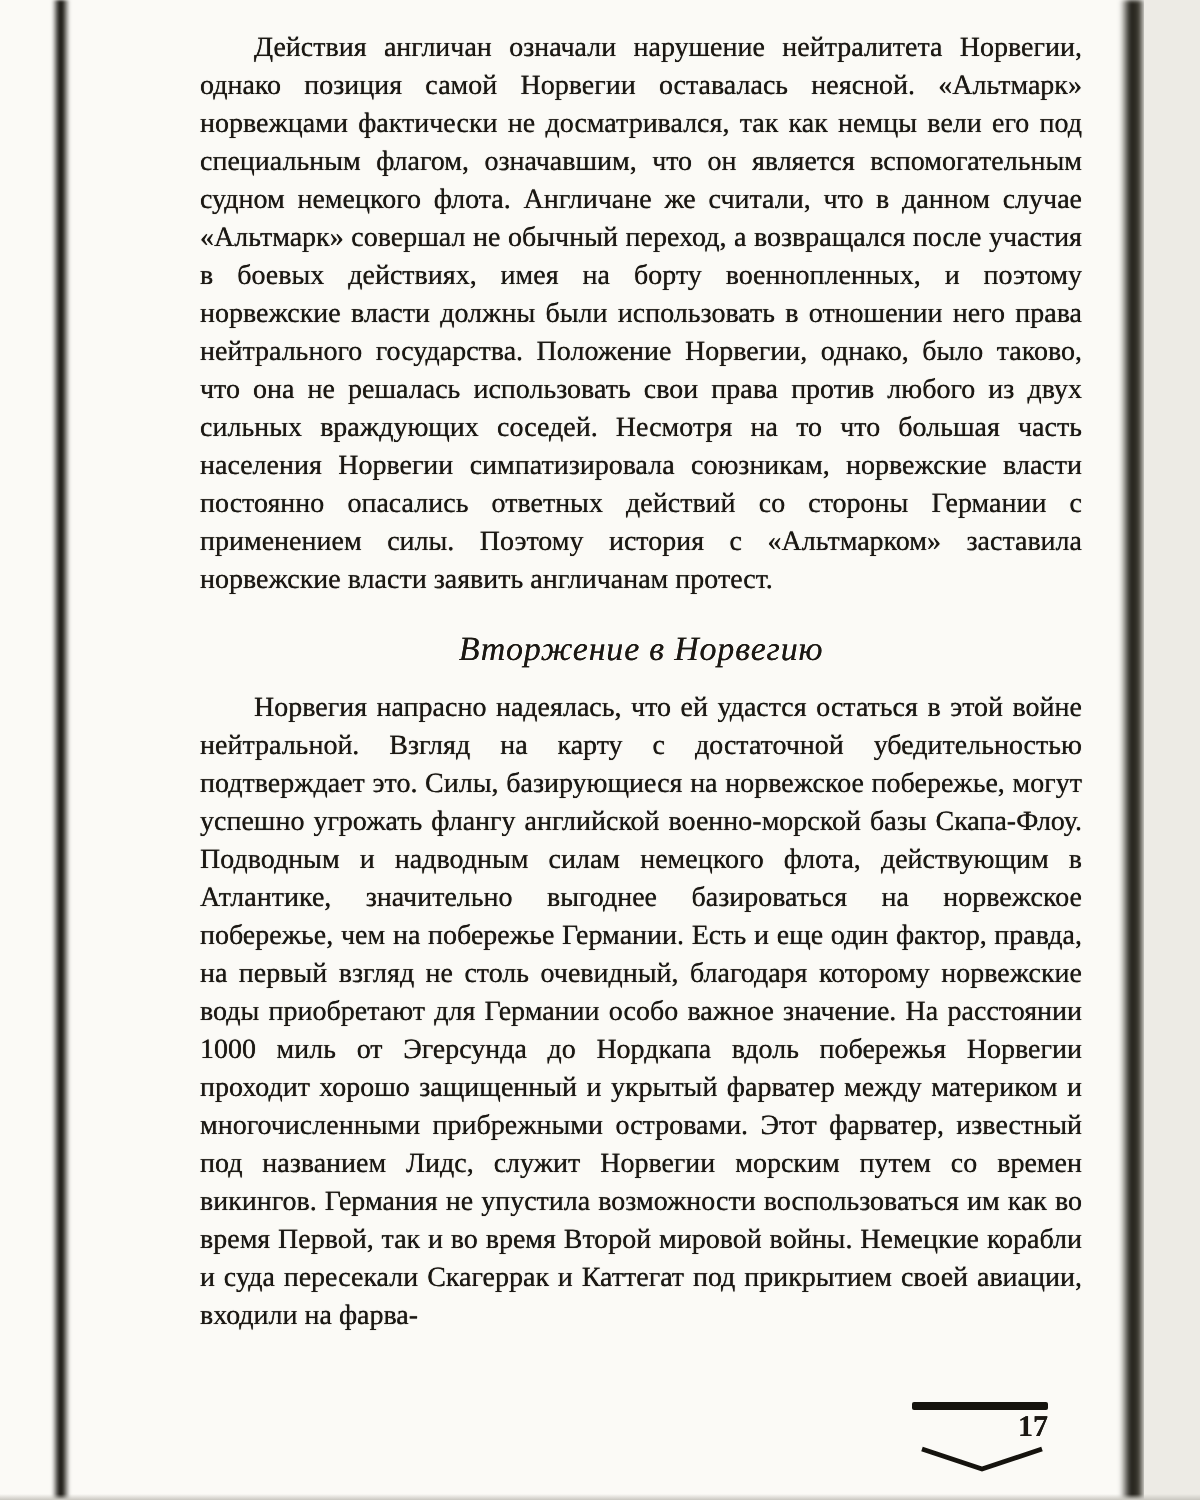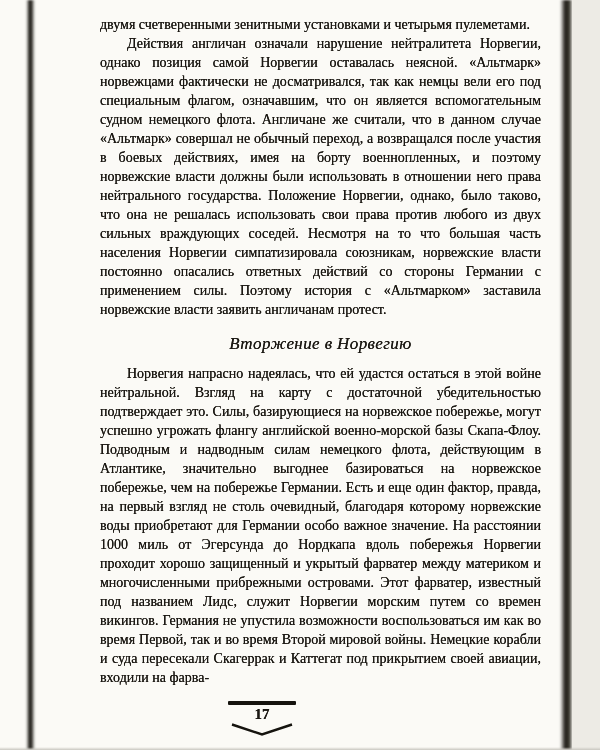--- a/index.html
+++ b/index.html
@@ -70,21 +70,21 @@
     text-indent: 0;
     text-shadow: 0 0 0.3px currentColor;
     font-style: italic;
   }
   .footer {
     position: absolute;
     top: 701px; left: 0;
     width: 524px;
     display: flex;
     flex-direction: column;
-    align-items: center;
+    align-items: flex-end;
   }
   .orn-bar {
     width: 68px;
     height: 4px;
     background: #15130e;
     border-radius: 1px;
   }
   .page-num {
     font-size: 15px;
     font-weight: bold;
@@ -101,21 +101,20 @@
 <body>
 
 <div class="page">
 
   <div class="edge-left"></div>
   <div class="edge-right"></div>
   <div class="edge-right-outer"></div>
   <div class="edge-bottom"></div>
 
   <div class="text-block">
-    <p class="no-indent">двумя счетверенными зенитными установками и четырьмя пулеметами.</p>
     <p>Действия англичан означали нарушение нейтралитета Норвегии, однако позиция самой Норвегии оставалась неясной. «Альтмарк» норвежцами фактически не досматривался, так как немцы вели его под специальным флагом, означавшим, что он является вспомогательным судном немецкого флота. Англичане же считали, что в данном случае «Альтмарк» совершал не обычный переход, а возвращался после участия в боевых действиях, имея на борту военнопленных, и поэтому норвежские власти должны были использовать в отношении него права нейтрального государства. Положение Норвегии, однако, было таково, что она не решалась использовать свои права против любого из двух сильных враждующих соседей. Несмотря на то что большая часть населения Норвегии симпатизировала союзникам, норвежские власти постоянно опасались ответных действий со стороны Германии с применением силы. Поэтому история с «Альтмарком» заставила норвежские власти заявить англичанам протест.</p>
     <h2 class="section-heading">Вторжение в Норвегию</h2>
     <p>Норвегия напрасно надеялась, что ей удастся остаться в этой войне нейтральной. Взгляд на карту с достаточной убедительностью подтверждает это. Силы, базирующиеся на норвежское побережье, могут успешно угрожать флангу английской военно-морской базы Скапа-Флоу. Подводным и надводным силам немецкого флота, действующим в Атлантике, значительно выгоднее базироваться на норвежское побережье, чем на побережье Германии. Есть и еще один фактор, правда, на первый взгляд не столь очевидный, благодаря которому норвежские воды приобретают для Германии особо важное значение. На расстоянии 1000 миль от Эгерсунда до Нордкапа вдоль побережья Норвегии проходит хорошо защищенный и укрытый фарватер между материком и многочисленными прибрежными островами. Этот фарватер, известный под названием Лидс, служит Норвегии морским путем со времен викингов. Германия не упустила возможности воспользоваться им как во время Первой, так и во время Второй мировой войны. Немецкие корабли и суда пересекали Скагеррак и Каттегат под прикрытием своей авиации, входили на фарва-</p>
   </div>
 
   <div class="footer">
     <div class="orn-bar"></div>
     <div class="page-num">17</div>
     <svg class="orn-v" width="66" height="13" viewBox="0 0 66 13">
       <polyline points="3,1.5 33,11.5 63,1.5" fill="none" stroke="#15130e" stroke-width="2.4"></polyline>

